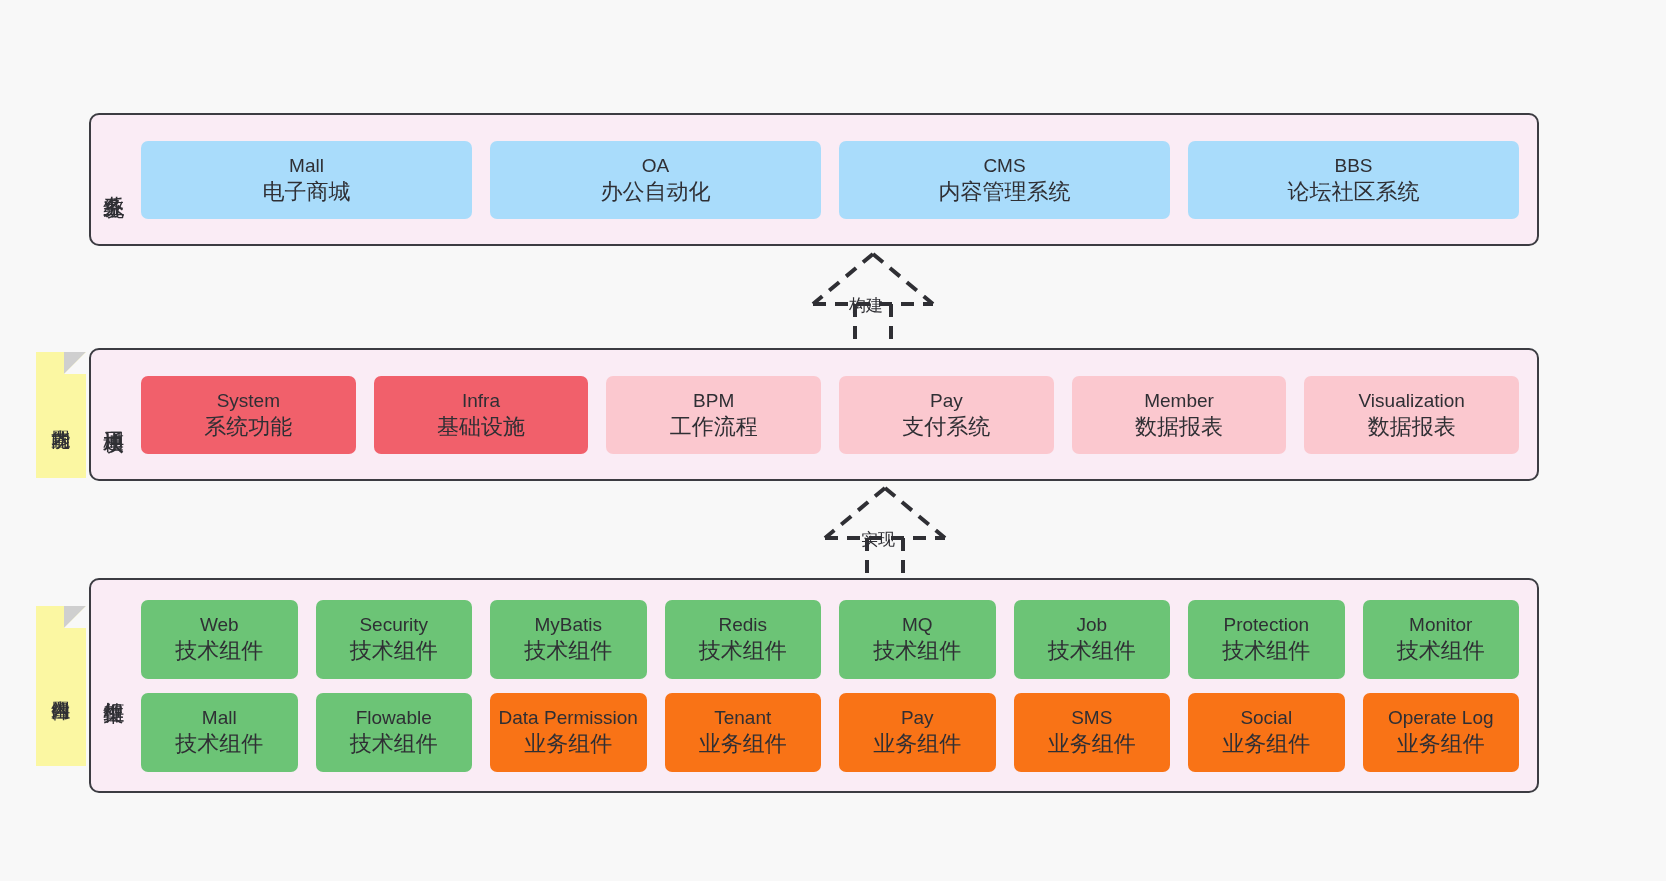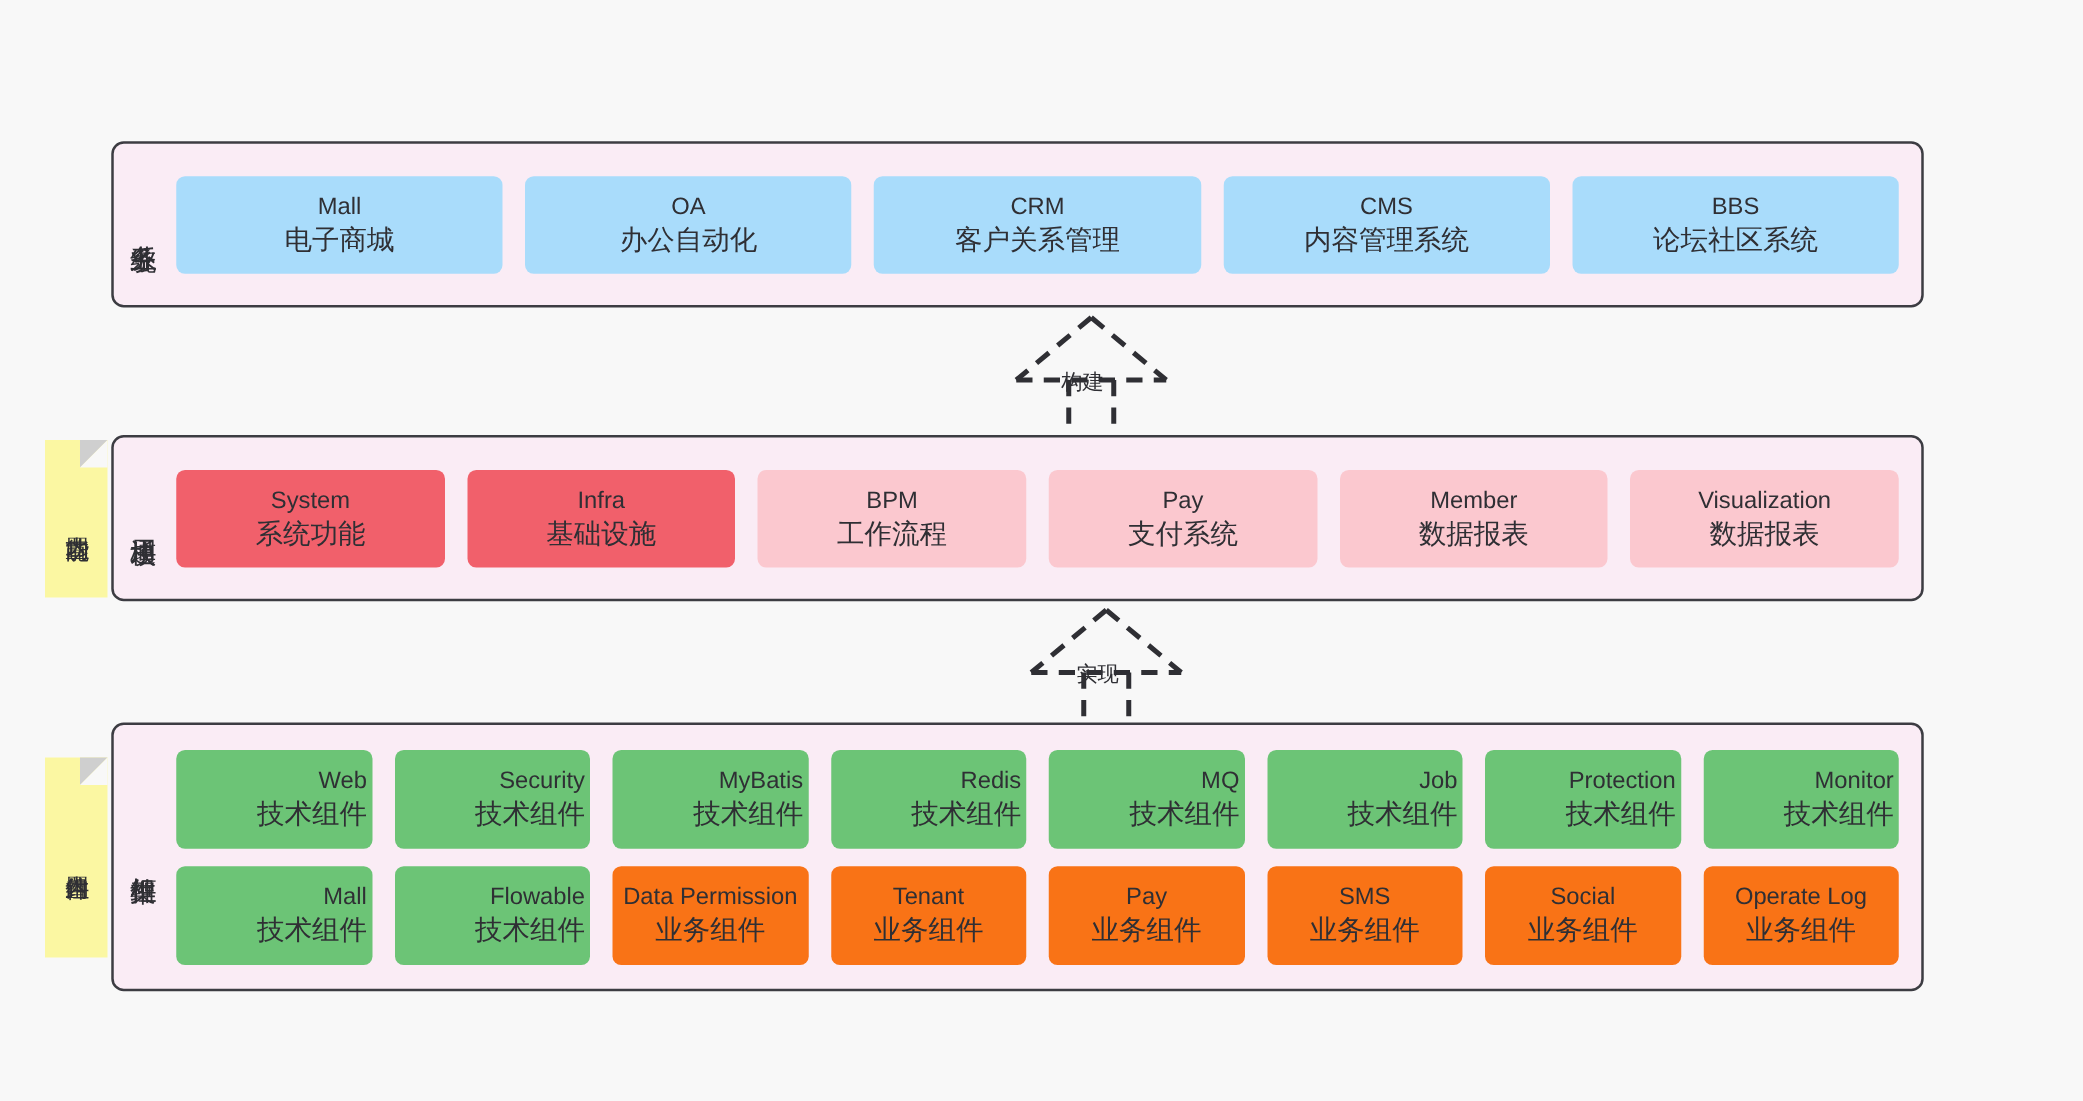--- a/index.html
+++ b/index.html
@@ -87,21 +87,21 @@
   .node .en { font-size: 19px; }
   .node .cn { font-size: 22px; }
 
   #layer-business .node { height: 78px; }
   #layer-common  .node  { height: 78px; }
   #layer-frame   .node  { height: 79px; }
 
   .c-blue        { background: #a9dcfb; }
   .c-red         { background: #f1606b; }
   .c-pink        { background: #fbc8cf; }
-  .c-green       { background: #6cc476; align-items: flex-end; }
+  .c-green       { background: #6cc476; }
   .c-lightgreen  { background: #f97316; }
 
   
   .sticky {
     position: absolute;
     background: #fbf7a2;
     color: #2f2f34;
     font-size: 19px;
     line-height: 1.14;
     letter-spacing: 0.5px;
@@ -172,24 +172,20 @@
       <div class="node-row">
         <div class="node c-blue">
           <span class="en">Mall</span>
           <span class="cn">电子商城</span>
         </div>
         <div class="node c-blue">
           <span class="en">OA</span>
           <span class="cn">办公自动化</span>
         </div>
         <div class="node c-blue">
-          <span class="en">CRM</span>
-          <span class="cn">客户关系管理</span>
-        </div>
-        <div class="node c-blue">
           <span class="en">CMS</span>
           <span class="cn">内容管理系统</span>
         </div>
         <div class="node c-blue">
           <span class="en">BBS</span>
           <span class="cn">论坛社区系统</span>
         </div>
       </div>
     </div>
   </div>

